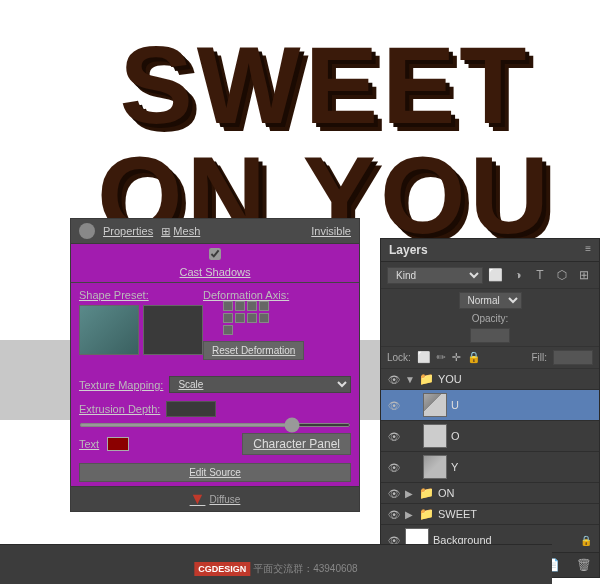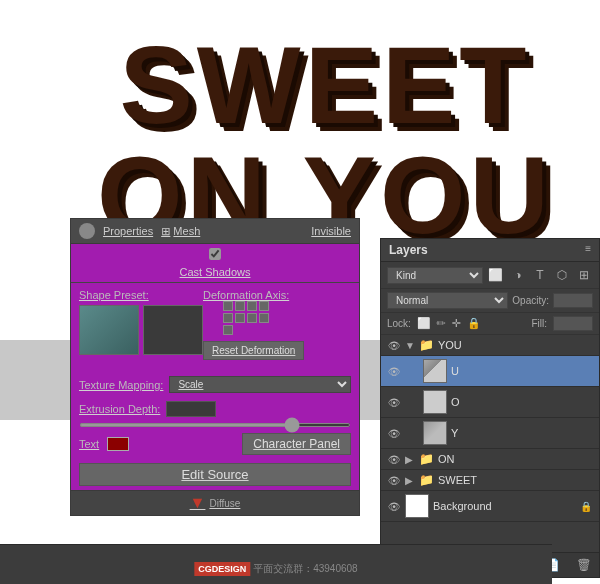--- a/index.html
+++ b/index.html
@@ -214,21 +214,21 @@
       color: #ddd;
       font-size: 12px;
       padding: 3px 10px;
       cursor: pointer;
       margin-left: auto;
     }
     .prop-edit-btn {
       background: #666;
       border: 1px solid #555;
       color: #ddd;
-      font-size: 13px;
+      font-size: 10px;
       padding: 3px 10px;
       cursor: pointer;
       width: calc(100% - 16px);
       margin: 4px 8px;
       display: block;
       text-align: center;
     }
 
     
     .prop-bottom-bar {
@@ -307,20 +307,21 @@
       justify-content: center;
     }
 
     
     .layers-blend-row {
       padding: 3px 6px;
       display: flex;
       align-items: center;
       gap: 4px;
       border-bottom: 1px solid #333;
+      flex-direction: column;
     }
     .layers-blend-select {
       background: #555;
       border: 1px solid #444;
       color: #ddd;
       font-size: 10px;
       padding: 1px 4px;
       flex: 1;
     }
     .layers-opacity-label {

